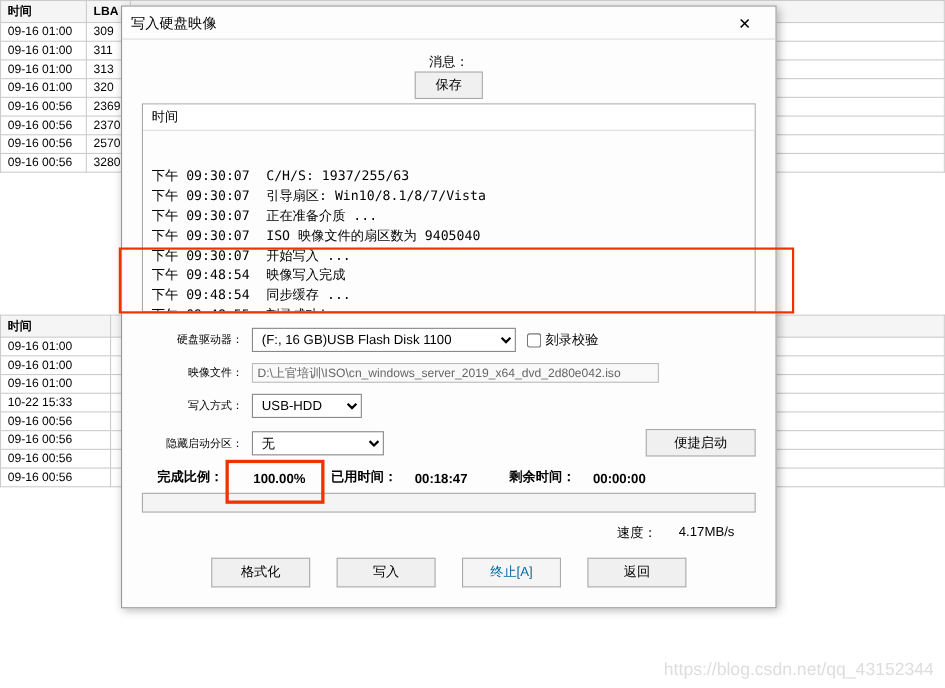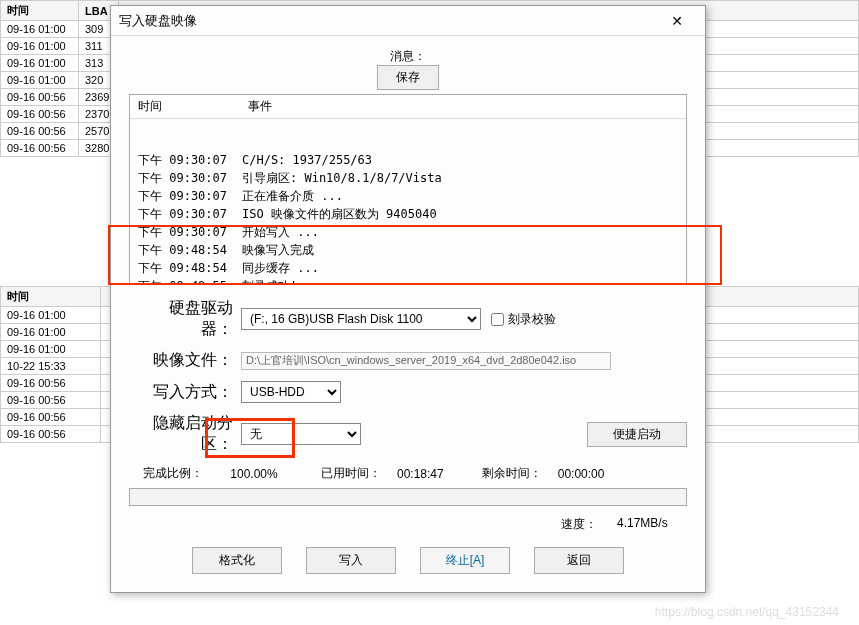--- a/index.html
+++ b/index.html
@@ -33,42 +33,42 @@
     .log-row .c1 { width: 104px; }
     .log-row .c2 { flex: 1; }
     .log-hscroll { height: 16px; border-top: 1px solid #ccc; display: flex; align-items: center; background: #f0f0f0; }
     .log-hscroll .arrow { width: 16px; text-align: center; font-size: 10px; color: #555; }
     .log-hscroll .track { flex: 1; height: 12px; background: #e8e8e8; margin: 0 1px; }
     
     .red-box1 { position: absolute; left: 108px; top: 225px; width: 614px; height: 60px; border: 2px solid #e30; pointer-events: none; }
     
     .form-area { margin-top: 14px; }
     .form-row { display: flex; align-items: center; margin-bottom: 10px; }
-    .form-label { width: 100px; text-align: right; padding-right: 8px; font-size: 16px; margin-left: 12px; }
+    .form-label { width: 100px; text-align: right; padding-right: 8px; font-size: 10px; }
     .select { border: 1px solid #888; padding: 2px 4px; font-size: 12px; background: #fff; font-family: inherit; }
     .select.drive { width: 240px; }
     .input-ro { border: 1px solid #bbb; padding: 2px 4px; font-size: 11px; width: 370px; color: #666; background: #f9f9f9; font-family: inherit; }
     .select.method { width: 100px; }
     .select.hidden-part { width: 120px; }
     .checkbox { margin: 0 4px 0 10px; }
     
-    .stats-row { display: flex; align-items: center; margin-top: 10px; }
+    .stats-row { display: flex; align-items: flex-end; margin-top: 10px; font-weight: bold; }
     .stats-row .label { font-size: 12px; }
     .stats-row .val { font-size: 12px; margin: 0 8px; }
     .progress-wrap { margin-top: 6px; }
     .progress { width: 100%; height: 18px; border: 1px solid #aaa; background: #f4f4f4; }
     
     .red-box2 { position: absolute; left: 205px; top: 418px; width: 90px; height: 40px; border: 3px solid #e30; pointer-events: none; }
     
     .speed-row { display: flex; justify-content: flex-end; margin-top: 10px; font-size: 12px; }
     
     .action-row { display: flex; justify-content: center; gap: 24px; margin-top: 14px; }
     .action-row .btn { width: 90px; padding: 4px 0; }
     
-    .watermark { position: absolute; right: 20px; bottom: 6px; font-size: 12px; color: #ddd; }
+    .watermark { position: absolute; right: 10px; bottom: 6px; font-size: 16px; color: #ddd; }
   </style>
 </head>
 <body>
 
 <table class="bg-table">
   <tbody>
       <tr>
     <th style="width:78px">时间</th>
     <th style="width:40px">LBA</th>
     <th></th>
@@ -169,21 +169,20 @@
   <div class="dialog-body">
     <div class="msg-row">
       <span class="msg-label">消息：</span>
       <span class="spacer"></span>
       <button class="btn">保存</button>
     </div>
 
     <div class="log-box">
       <div class="log-header">
         <div class="col1">时间</div>
-        <div class="col2">事件</div>
       </div>
       <div class="log-body">
         <div class="log-row">
             <span class="c1">下午 09:30:07</span>
             <span class="c2">C/H/S: 1937/255/63</span>
           </div>
         <div class="log-row">
             <span class="c1">下午 09:30:07</span>
             <span class="c2">引导扇区: Win10/8.1/8/7/Vista</span>
           </div>
@@ -237,21 +236,21 @@
       <div class="form-row">
         <span class="form-label">隐藏启动分区：</span>
         <select class="select hidden-part"><option>无</option></select>
         <span style="flex:1"></span>
         <button class="btn" style="width:100px">便捷启动</button>
       </div>
 
       <div class="stats-row">
         <span class="label" style="width:78px;text-align:right;padding-right:4px">完成比例：</span>
         <span class="val" style="width:78px;text-align:center">100.00%</span>
-        <span class="label" style="margin-left:20px">已用时间：</span>
+        <span class="label" style="">已用时间：</span>
         <span class="val" style="margin-left:16px">00:18:47</span>
         <span class="label" style="margin-left:30px">剩余时间：</span>
         <span class="val" style="margin-left:16px">00:00:00</span>
       </div>
       <div class="progress-wrap">
         <div class="progress"></div>
       </div>
       <div class="speed-row">
         <span>速度：</span>
         <span style="margin-left:20px;width:70px">4.17MB/s</span>

